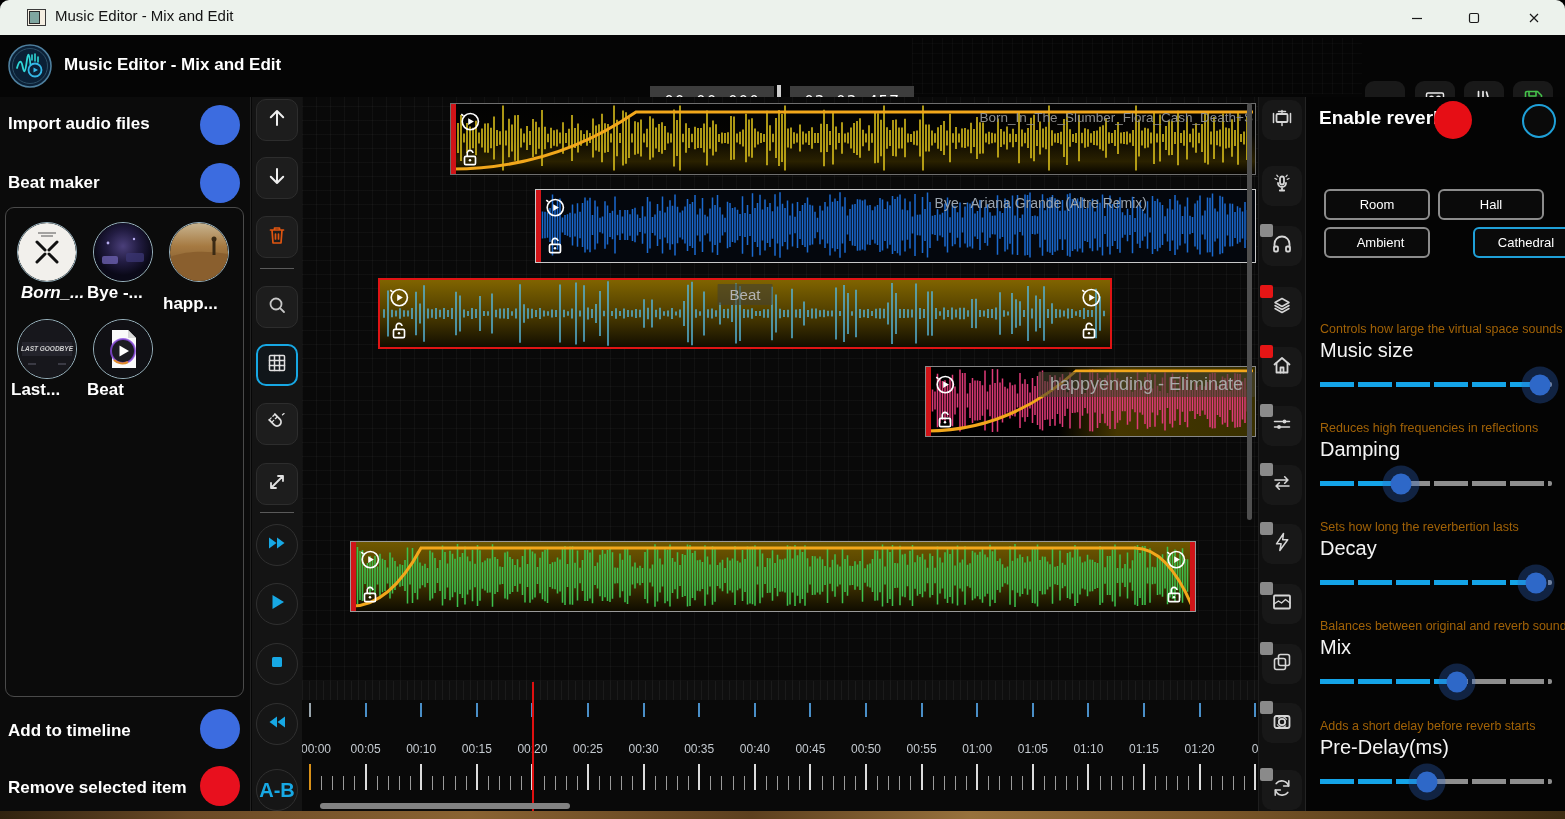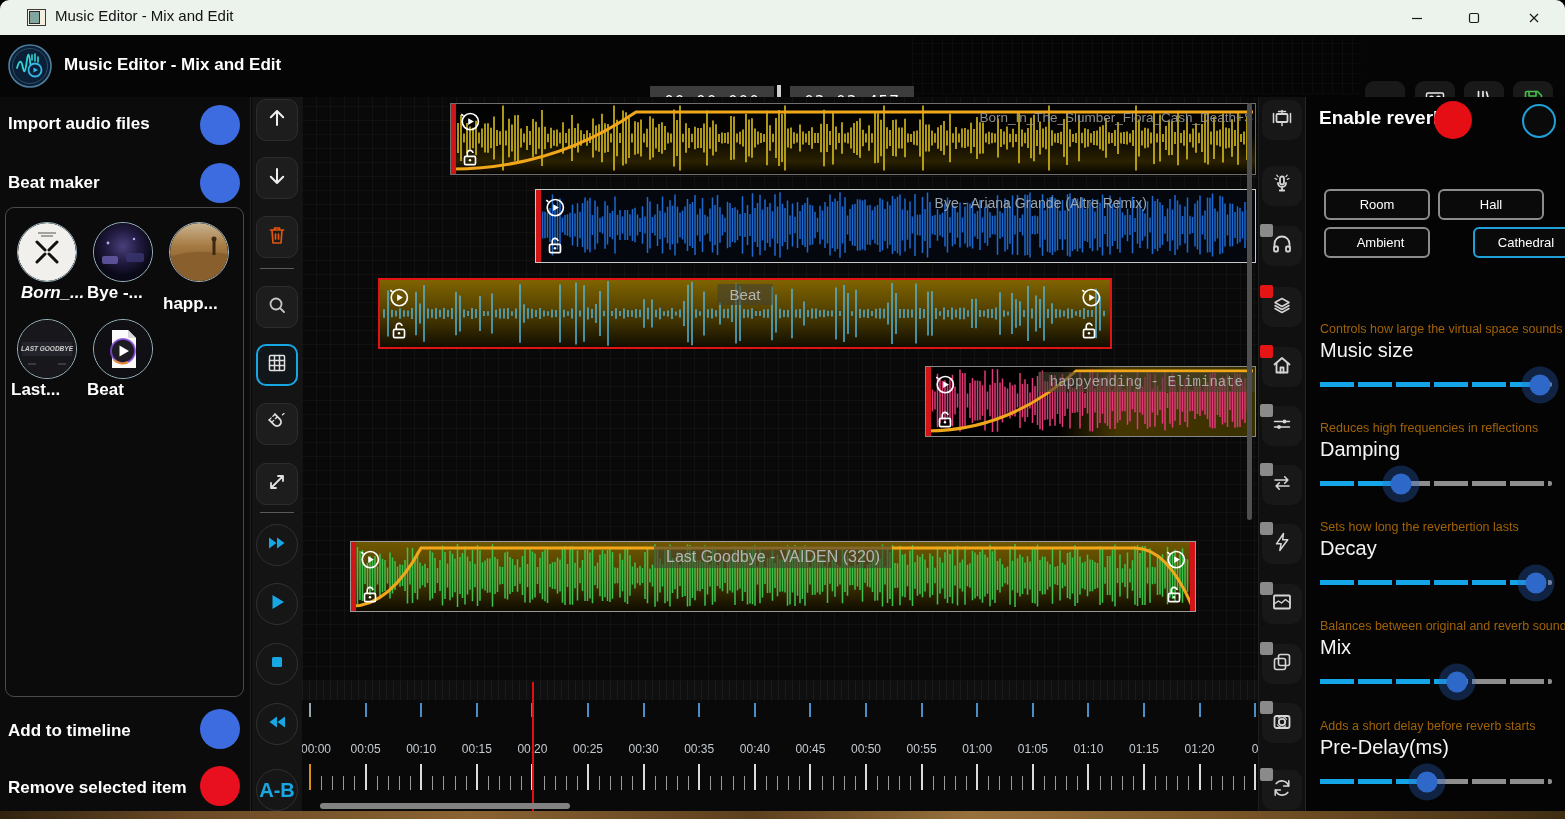--- a/index.html
+++ b/index.html
@@ -363,21 +363,21 @@
             <span class="clip-ic" style="left:7px;top:5px"><svg viewBox="0 0 16 16" width="24" height="24" fill="none" stroke="#fff" stroke-width="1.1">
                 <circle cx="8.2" cy="8.4" r="5.4"></circle>
                 <path d="M3.6 4.6 2.2 3.4"></path>
                 <path d="M6.8 6.1 10.6 8.4 6.8 10.7z" fill="#fff" stroke="none"></path>
               </svg></span>
             <span class="clip-ic" style="left:8px;bottom:4px"><svg viewBox="0 0 16 16" width="22" height="22" fill="none" stroke="#fff" stroke-width="1.2">
                 <rect x="4" y="7.5" width="8" height="6" rx="1"></rect>
                 <path d="M6 7.5V5.4a2.1 2.1 0 0 1 4.2-.3"></path>
                 <circle cx="8" cy="10.4" r="0.9" fill="#fff" stroke="none"></circle>
               </svg></span>
-            <div class="clip-title clip-badge" style="right: 0px; top: 5px; font-size: 14px; color: rgb(168, 168, 168); font-family: Liberation Mono, monospace;">happyending - Eliminate</div>
+            <div class="clip-title clip-badge" style="right: 0px; top: 5px; font-size: 18px; color: rgb(168, 168, 168);">happyending - Eliminate</div>
           </div>
           <div class="clip" style="left: 48px; top: 444px; width: 846px; height: 71px; border: 1px solid rgb(154, 154, 154); background: linear-gradient(rgb(112, 88, 0) 0%, rgb(74, 58, 0) 52%, rgb(15, 12, 0) 100%);">
             <svg width="842" height="67" style="position:absolute;left:0;top:0">
          <path d="M4.0 15.3V51.7M6.5 5.0V62.0M9.0 9.0V58.0M11.5 8.0V59.0M14.0 25.0V42.0M16.5 20.9V46.1M19.0 13.9V53.1M21.5 18.1V48.9M24.0 13.7V53.3M26.5 24.5V42.5M29.0 11.7V55.3M31.5 16.8V50.2M34.0 17.9V49.1M36.5 25.5V41.5M39.0 10.5V56.5M41.5 15.4V51.6M44.0 19.0V48.0M46.5 24.6V42.4M49.0 22.3V44.7M51.5 23.0V44.0M54.0 18.1V48.9M56.5 5.5V61.5M59.0 24.4V42.6M61.5 5.9V61.1M64.0 16.0V51.0M66.5 9.5V57.5M69.0 20.5V46.5M71.5 23.7V43.3M74.0 21.7V45.3M76.5 26.1V40.9M79.0 8.5V58.5M81.5 10.5V56.5M84.0 16.1V50.9M86.5 25.9V41.1M89.0 18.0V49.0M91.5 3.5V63.5M94.0 9.9V57.1M96.5 21.4V45.6M99.0 8.7V58.3M101.5 11.8V55.2M104.0 16.8V50.2M106.5 2.1V64.9M109.0 15.0V52.0M111.5 10.9V56.1M114.0 4.6V62.4M116.5 14.5V52.5M119.0 19.2V47.8M121.5 7.8V59.2M124.0 21.7V45.3M126.5 2.9V64.1M129.0 8.2V58.8M131.5 20.2V46.8M134.0 18.5V48.5M136.5 16.2V50.8M139.0 16.5V50.5M141.5 2.3V64.7M144.0 15.1V51.9M146.5 17.0V50.0M149.0 24.5V42.5M151.5 25.0V42.0M154.0 10.4V56.6M156.5 9.6V57.4M159.0 15.0V52.0M161.5 17.1V49.9M164.0 23.0V44.0M166.5 17.2V49.8M169.0 25.2V41.8M171.5 13.9V53.1M174.0 6.4V60.6M176.5 21.9V45.1M179.0 6.3V60.7M181.5 9.5V57.5M184.0 11.4V55.6M186.5 25.1V41.9M189.0 15.8V51.2M191.5 9.8V57.2M194.0 7.8V59.2M196.5 6.1V60.9M199.0 21.9V45.1M201.5 20.2V46.8M204.0 19.7V47.3M206.5 15.5V51.5M209.0 17.6V49.4M211.5 6.3V60.7M214.0 3.9V63.1M216.5 22.0V45.0M219.0 4.5V62.5M221.5 4.2V62.8M224.0 20.7V46.3M226.5 8.5V58.5M229.0 25.7V41.3M231.5 17.9V49.1M234.0 7.9V59.1M236.5 8.0V59.0M239.0 10.4V56.6M241.5 5.7V61.3M244.0 23.9V43.1M246.5 20.5V46.5M249.0 12.7V54.3M251.5 8.0V59.0M254.0 11.8V55.2M256.5 8.0V59.0M259.0 6.9V60.1M261.5 10.3V56.7M264.0 25.5V41.5M266.5 25.8V41.2M269.0 11.4V55.6M271.5 17.7V49.3M274.0 6.8V60.2M276.5 5.1V61.9M279.0 13.2V53.8M281.5 24.5V42.5M284.0 20.4V46.6M286.5 25.7V41.3M289.0 23.8V43.2M291.5 26.1V40.9M294.0 10.1V56.9M296.5 5.7V61.3M299.0 26.4V40.6M301.5 22.5V44.5M304.0 2.3V64.7M306.5 7.6V59.4M309.0 16.6V50.4M311.5 22.4V44.6M314.0 5.7V61.3M316.5 7.8V59.2M319.0 2.6V64.4M321.5 16.1V50.9M324.0 19.8V47.2M326.5 10.2V56.8M329.0 23.0V44.0M331.5 11.9V55.1M334.0 12.9V54.1M336.5 2.5V64.5M339.0 3.1V63.9M341.5 11.1V55.9M344.0 8.7V58.3M346.5 18.3V48.7M349.0 17.8V49.2M351.5 20.0V47.0M354.0 3.3V63.7M356.5 14.6V52.4M359.0 22.4V44.6M361.5 4.2V62.8M364.0 7.2V59.8M366.5 23.1V43.9M369.0 20.4V46.6M371.5 17.7V49.3M374.0 26.0V41.0M376.5 15.6V51.4M379.0 18.6V48.4M381.5 16.4V50.6M384.0 4.0V63.0M386.5 18.7V48.3M389.0 20.6V46.4M391.5 8.1V58.9M394.0 17.0V50.0M396.5 4.6V62.4M399.0 5.6V61.4M401.5 4.8V62.2M404.0 3.2V63.8M406.5 24.6V42.4M409.0 5.8V61.2M411.5 11.5V55.5M414.0 25.0V42.0M416.5 15.9V51.1M419.0 16.3V50.7M421.5 8.2V58.8M424.0 21.1V45.9M426.5 12.7V54.3M429.0 17.3V49.7M431.5 17.5V49.5M434.0 16.4V50.6M436.5 3.3V63.7M439.0 4.6V62.4M441.5 16.5V50.5M444.0 3.0V64.0M446.5 13.2V53.8M449.0 5.7V61.3M451.5 9.9V57.1M454.0 3.3V63.7M456.5 16.2V50.8M459.0 24.4V42.6M461.5 13.9V53.1M464.0 14.3V52.7M466.5 16.4V50.6M469.0 14.5V52.5M471.5 17.3V49.7M474.0 24.0V43.0M476.5 5.9V61.1M479.0 25.2V41.8M481.5 17.7V49.3M484.0 12.2V54.8M486.5 22.6V44.4M489.0 24.4V42.6M491.5 5.8V61.2M494.0 17.1V49.9M496.5 13.3V53.7M499.0 23.7V43.3M501.5 23.9V43.1M504.0 19.3V47.7M506.5 22.6V44.4M509.0 18.9V48.1M511.5 7.2V59.8M514.0 26.2V40.8M516.5 22.6V44.4M519.0 21.5V45.5M521.5 16.9V50.1M524.0 8.3V58.7M526.5 8.4V58.6M529.0 16.7V50.3M531.5 2.4V64.6M534.0 24.6V42.4M536.5 6.0V61.0M539.0 9.9V57.1M541.5 3.0V64.0M544.0 21.1V45.9M546.5 21.2V45.8M549.0 3.8V63.2M551.5 12.4V54.6M554.0 11.8V55.2M556.5 22.8V44.2M559.0 8.8V58.2M561.5 3.1V63.9M564.0 20.3V46.7M566.5 13.2V53.8M569.0 15.1V51.9M571.5 11.8V55.2M574.0 17.6V49.4M576.5 25.7V41.3M579.0 11.6V55.4M581.5 14.0V53.0M584.0 25.7V41.3M586.5 4.4V62.6M589.0 15.4V51.6M591.5 20.6V46.4M594.0 10.2V56.8M596.5 6.0V61.0M599.0 12.0V55.0M601.5 5.4V61.6M604.0 23.6V43.4M606.5 3.6V63.4M609.0 20.4V46.6M611.5 17.4V49.6M614.0 4.2V62.8M616.5 22.8V44.2M619.0 21.2V45.8M621.5 8.8V58.2M624.0 10.5V56.5M626.5 12.7V54.3M629.0 9.7V57.3M631.5 6.2V60.8M634.0 12.4V54.6M636.5 15.3V51.7M639.0 2.8V64.2M641.5 9.3V57.7M644.0 5.9V61.1M646.5 19.0V48.0M649.0 16.4V50.6M651.5 22.2V44.8M654.0 25.7V41.3M656.5 24.5V42.5M659.0 4.2V62.8M661.5 18.7V48.3M664.0 2.0V65.0M666.5 16.3V50.7M669.0 12.6V54.4M671.5 14.9V52.1M674.0 20.6V46.4M676.5 14.2V52.8M679.0 19.6V47.4M681.5 5.9V61.1M684.0 5.4V61.6M686.5 2.5V64.5M689.0 17.9V49.1M691.5 14.6V52.4M694.0 14.8V52.2M696.5 19.6V47.4M699.0 22.2V44.8M701.5 5.2V61.8M704.0 24.8V42.2M706.5 24.0V43.0M709.0 8.6V58.4M711.5 20.7V46.3M714.0 22.7V44.3M716.5 10.9V56.1M719.0 9.8V57.2M721.5 15.4V51.6M724.0 3.0V64.0M726.5 5.9V61.1M729.0 14.4V52.6M731.5 20.4V46.6M734.0 19.4V47.6M736.5 12.8V54.2M739.0 17.6V49.4M741.5 17.8V49.2M744.0 20.0V47.0M746.5 21.0V46.0M749.0 4.0V63.0M751.5 6.3V60.7M754.0 25.2V41.8M756.5 14.0V53.0M759.0 14.0V53.0M761.5 7.4V59.6M764.0 2.6V64.4M766.5 26.1V40.9M769.0 12.6V54.4M771.5 26.3V40.7M774.0 22.0V45.0M776.5 10.6V56.4M779.0 26.5V40.5M781.5 18.3V48.7M784.0 4.3V62.7M786.5 3.1V63.9M789.0 10.9V56.1M791.5 3.9V63.1M794.0 4.1V62.9M796.5 25.4V41.6M799.0 6.3V60.7M801.5 24.8V42.2M804.0 25.2V41.8M806.5 14.0V53.0M809.0 14.4V52.6M811.5 12.2V54.8M814.0 20.4V46.6M816.5 4.8V62.2M819.0 11.5V55.5M821.5 10.0V57.0M824.0 7.6V59.4M826.5 18.7V48.3M829.0 11.3V55.7M831.5 6.3V60.7M834.0 17.2V49.8M836.5 17.3V49.7" stroke="#3cc24e" stroke-width="1.5" fill="none"></path>
               <path d="M1 64 Q 38.5 64 70 6 H 784 Q 815.9 6 841 64" fill="none" stroke="#f2a71b" stroke-width="3"></path>
        </svg>
             <div class="clip-red-left"></div>
             <div class="clip-red-right"></div>
             <span class="clip-ic" style="left:7px;top:5px"><svg viewBox="0 0 16 16" width="24" height="24" fill="none" stroke="#fff" stroke-width="1.1">
                 <circle cx="8.2" cy="8.4" r="5.4"></circle>
@@ -392,21 +392,20 @@
             <span class="clip-ic" style="right:7px;top:5px"><svg viewBox="0 0 16 16" width="24" height="24" fill="none" stroke="#fff" stroke-width="1.1">
                 <circle cx="8.2" cy="8.4" r="5.4"></circle>
                 <path d="M3.6 4.6 2.2 3.4"></path>
                 <path d="M6.8 6.1 10.6 8.4 6.8 10.7z" fill="#fff" stroke="none"></path>
               </svg></span>
         <span class="clip-ic" style="right:8px;bottom:4px"><svg viewBox="0 0 16 16" width="22" height="22" fill="none" stroke="#fff" stroke-width="1.2">
                 <rect x="4" y="7.5" width="8" height="6" rx="1"></rect>
                 <path d="M6 7.5V5.4a2.1 2.1 0 0 1 4.2-.3"></path>
                 <circle cx="8" cy="10.4" r="0.9" fill="#fff" stroke="none"></circle>
               </svg></span>
-            <div class="clip-title clip-badge" style="left: 50%; top: 4px; transform: translateX(-50%); font-size: 16px;">Last Goodbye - VAIDEN (320)</div>
           </div>
         </div>
       <div id="ruler">
           <div class="rl-blue" style="left: 7px; top: 606px; background: rgb(154, 166, 174);"></div>
           <div class="rl-label" style="left: 8px; top: 645px; transform: translateX(-30%);">00:00</div>
           <div class="rl-major" style="left: 7px; top: 667px; background: rgb(216, 144, 24);"></div>
           <div class="rl-minor" style="left: 19.12px; top: 679px;"></div>
           <div class="rl-minor" style="left: 30.24px; top: 679px;"></div>
           <div class="rl-minor" style="left: 41.36px; top: 679px;"></div>
           <div class="rl-minor" style="left: 52.48px; top: 679px;"></div>

